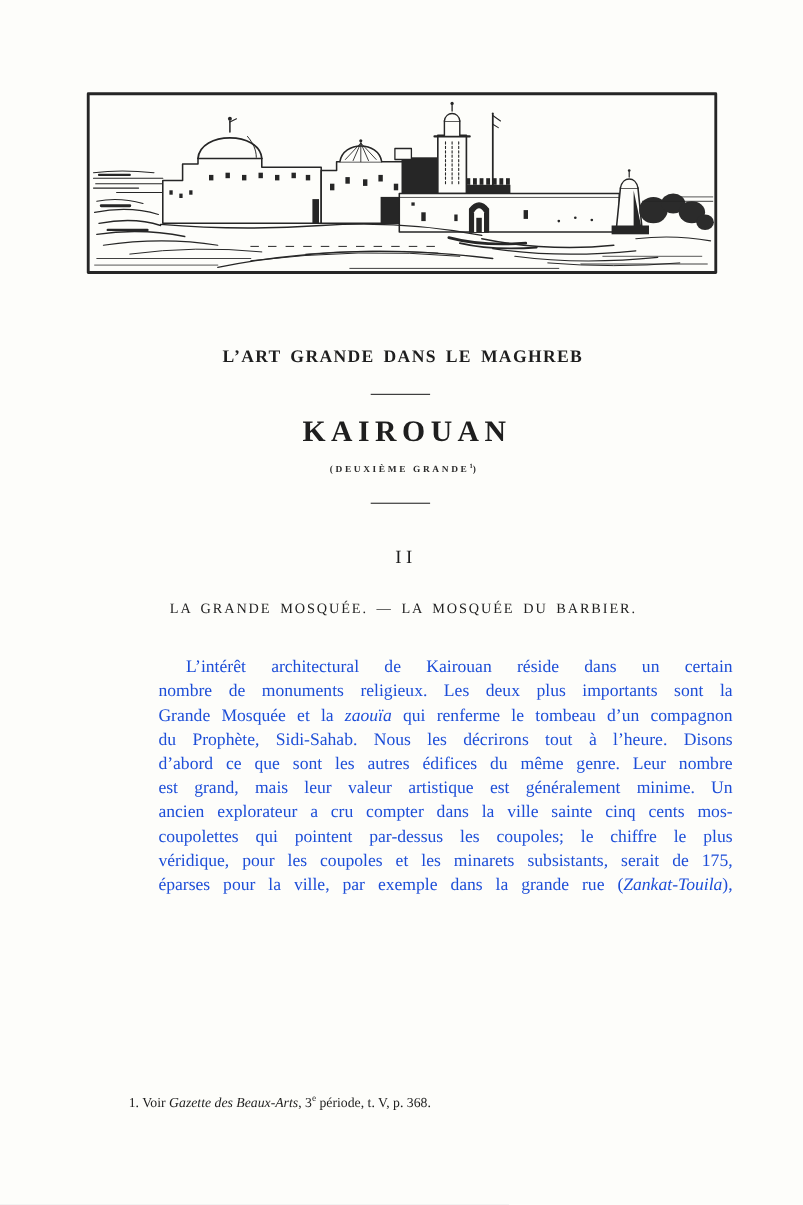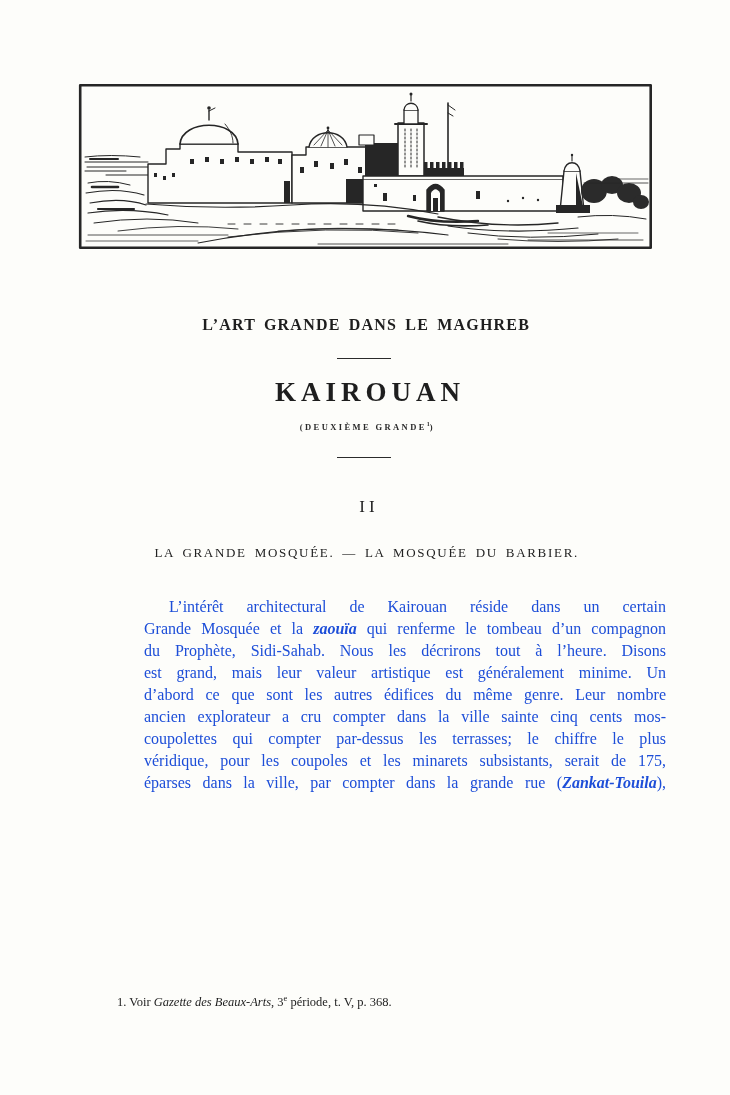--- a/index.html
+++ b/index.html
@@ -42,21 +42,21 @@
     font-size:13px;letter-spacing:1.7px;word-spacing:3px;padding-left:1.7px;color:#222;
   }
   
   .body-text{
     position:absolute;top:596px;left:104px;width:522px;
     font-size:16px;line-height:22.05px;color:#1d4ed8;margin-left:40px;
   }
   .bl{white-space:nowrap;height:22.05px;text-align:justify;text-align-last:justify;}
   .bl.nj{text-align-last:left;}
   .bl.ind{text-indent:25px;}
-  .bl i{font-style:italic;font-weight:bold;}
+  .bl i{font-style:italic;}
   
   .footnote{
     position:absolute;top:993px;left:117px;width:500px;
     font-size:12.5px;color:#1d1d1d;
   }
   .footnote i{font-style:italic;margin-top:20px;}
   .footnote sup{font-size:8.5px;}
 </style>
 </head>
 <body>
@@ -221,27 +221,28 @@
   <div class="article-subtitle"><span>(DEUXIÈME GRANDE</span><sup>1</sup><span>)</span></div>
 
   <div class="rule rule-bottom"></div>
 
   <div class="section-number">II</div>
 
   <div class="section-title">LA GRANDE MOSQUÉE. — LA MOSQUÉE DU BARBIER.</div>
 
   <div class="body-text" id="body-text">
       <div class="bl ind"><span>L’intérêt architectural de Kairouan réside dans un certain</span></div>
+      <div class="bl"><span>nombre de monuments religieux. Les deux plus importants sont la</span></div>
       <div class="bl"><span>Grande Mosquée et la </span><i>zaouïa</i><span> qui renferme le tombeau d’un compagnon</span></div>
       <div class="bl"><span>du Prophète, Sidi-Sahab. Nous les décrirons tout à l’heure. Disons</span></div>
+      <div class="bl"><span>d’abord ce que sont les autres édifices du même genre. Leur nombre</span></div>
       <div class="bl"><span>est grand, mais leur valeur artistique est généralement minime. Un</span></div>
-      <div class="bl"><span>d’abord ce que sont les autres édifices du même genre. Leur nombre</span></div>
       <div class="bl"><span>ancien explorateur a cru compter dans la ville sainte cinq cents mos-</span></div>
-      <div class="bl"><span>coupolettes qui compter par-dessus les terrasses; le chiffre le plus</span></div>
+      <div class="bl"><span>coupolettes qui pointent par-dessus les coupoles; le chiffre le plus</span></div>
       <div class="bl"><span>véridique, pour les coupoles et les minarets subsistants, serait de 175,</span></div>
-      <div class="bl"><span>éparses dans la ville, par compter dans la grande rue (</span><i>Zankat-Touila</i><span>),</span></div>
+      <div class="bl"><span>éparses pour la ville, par exemple dans la grande rue (</span><i>Zankat-Touila</i><span>),</span></div>
     </div>
 
   <div class="footnote" id="footnote">
       <div><span>1. Voir </span><i>Gazette des Beaux-Arts</i><span>, 3</span><sup>e</sup><span> période, t. V, p. 368.</span></div>
     </div>
 
 </div>
 
 </body></html>

